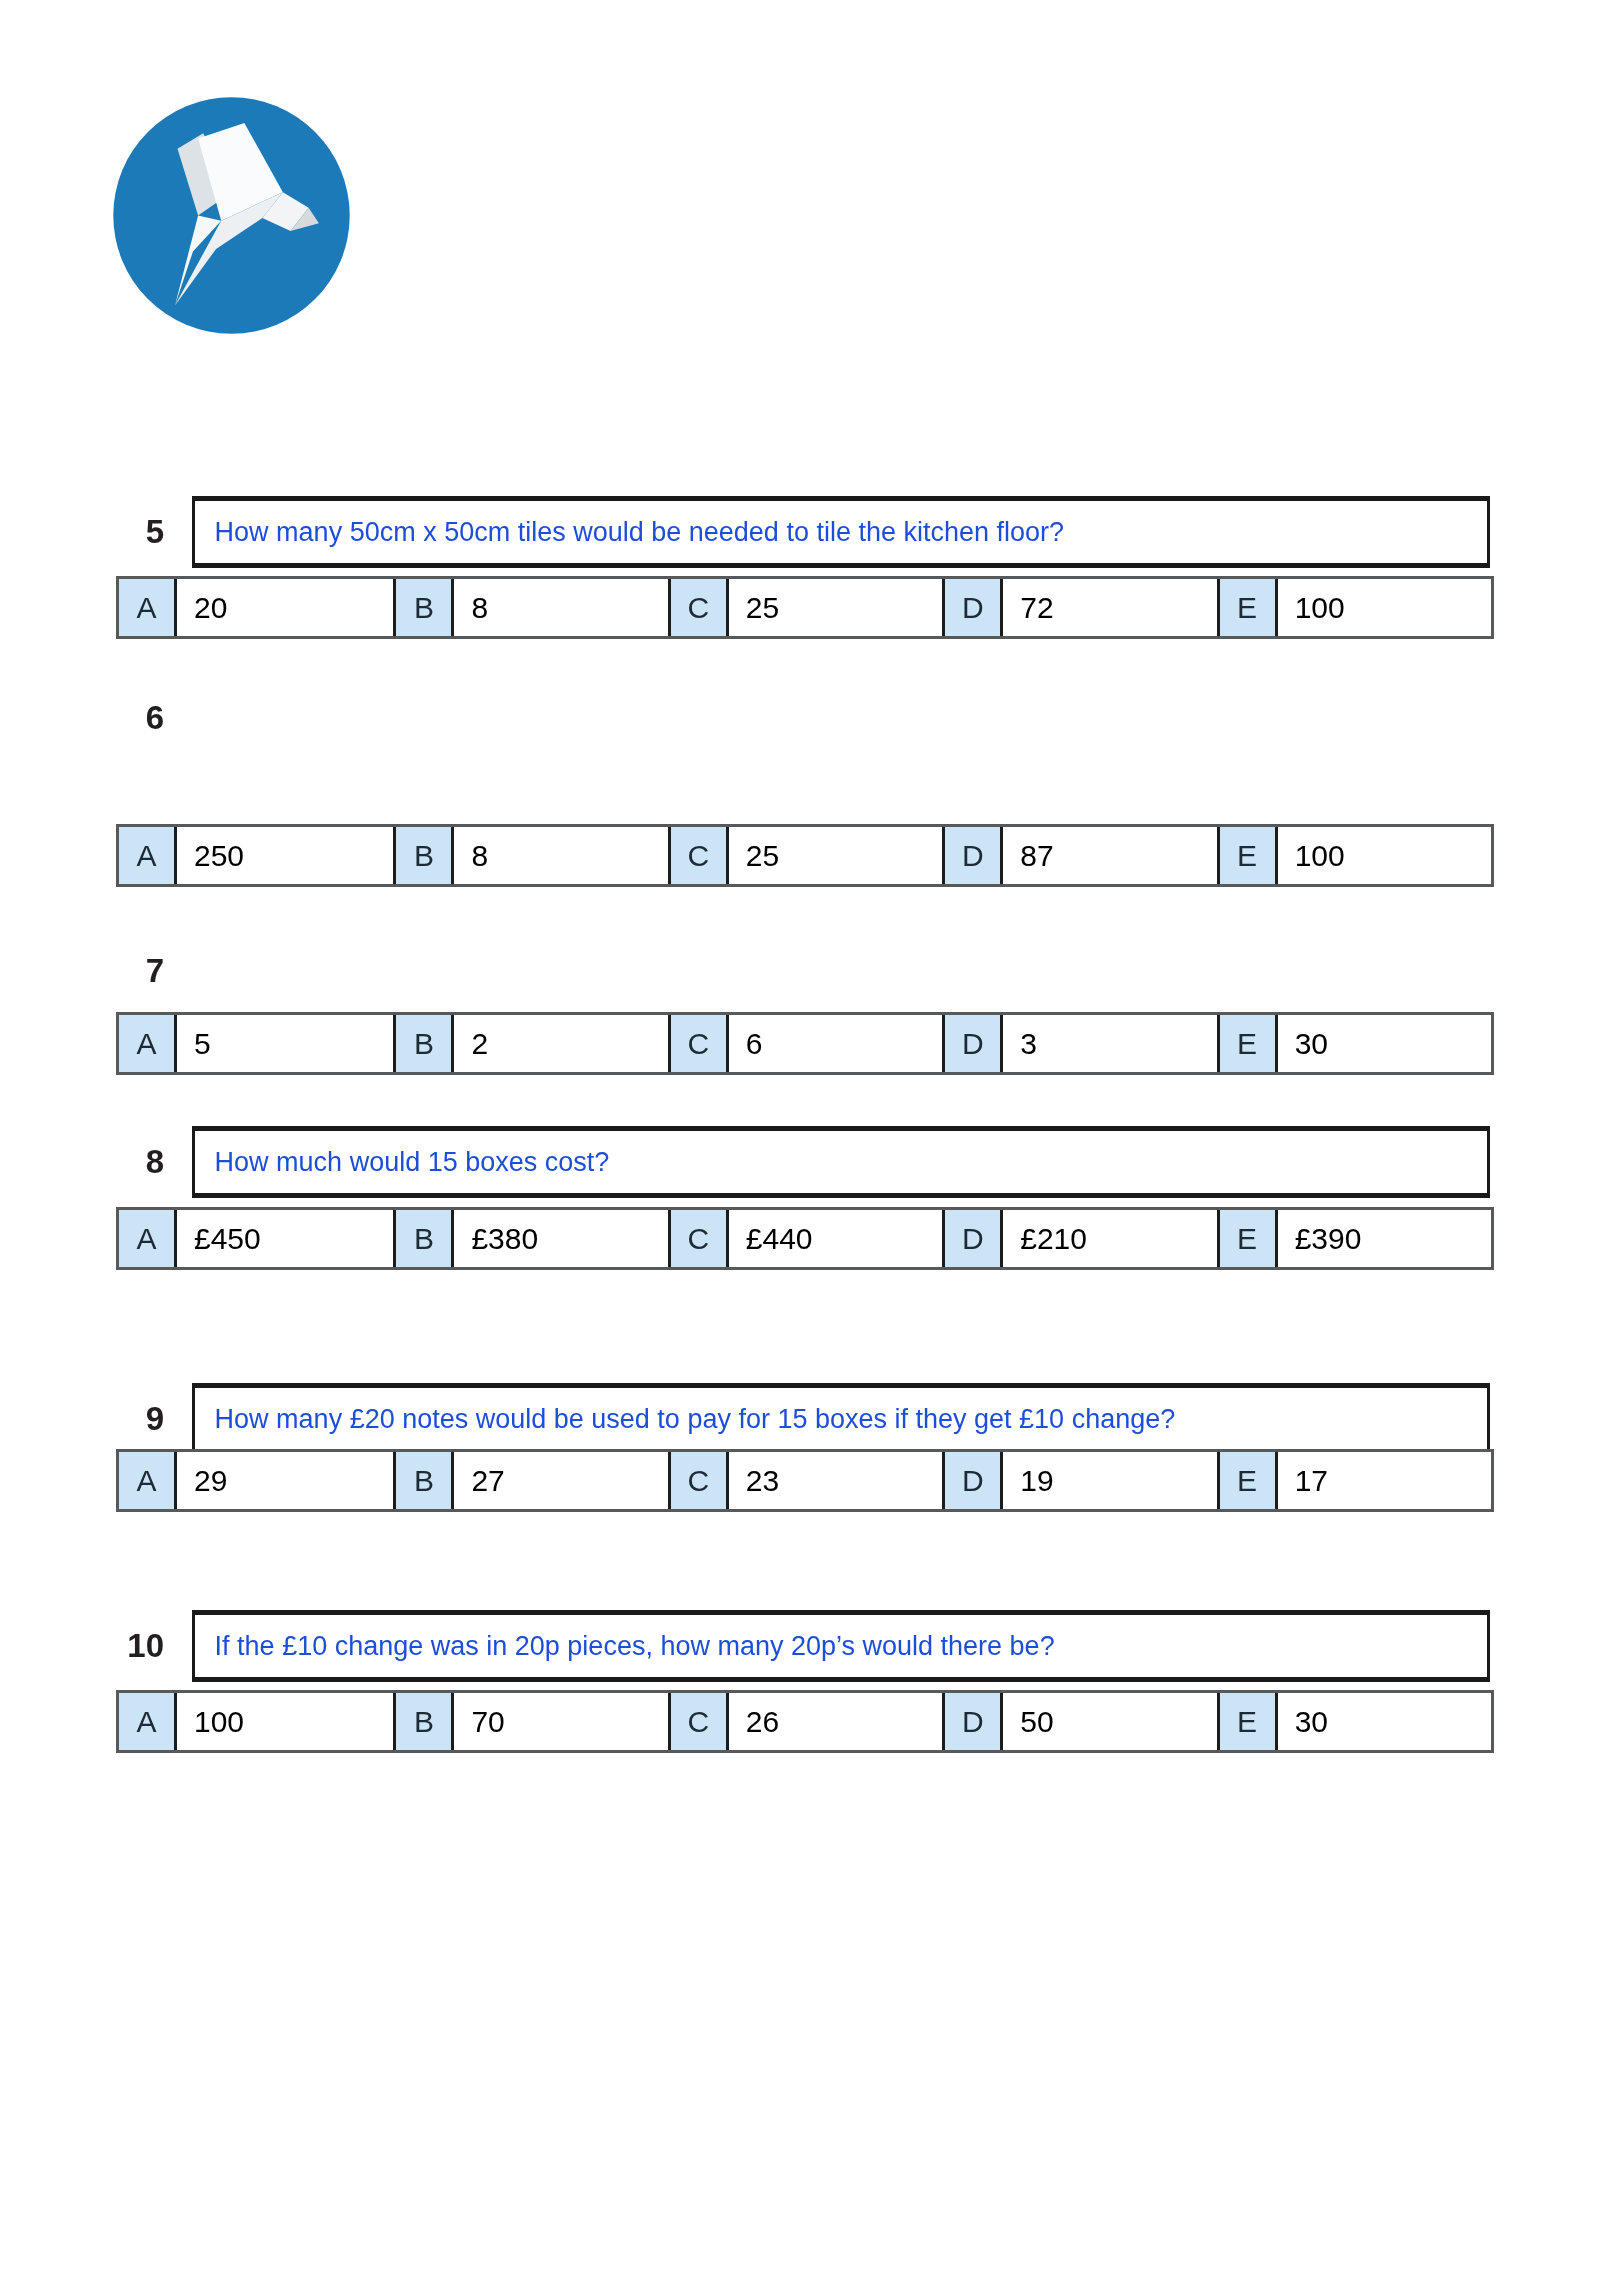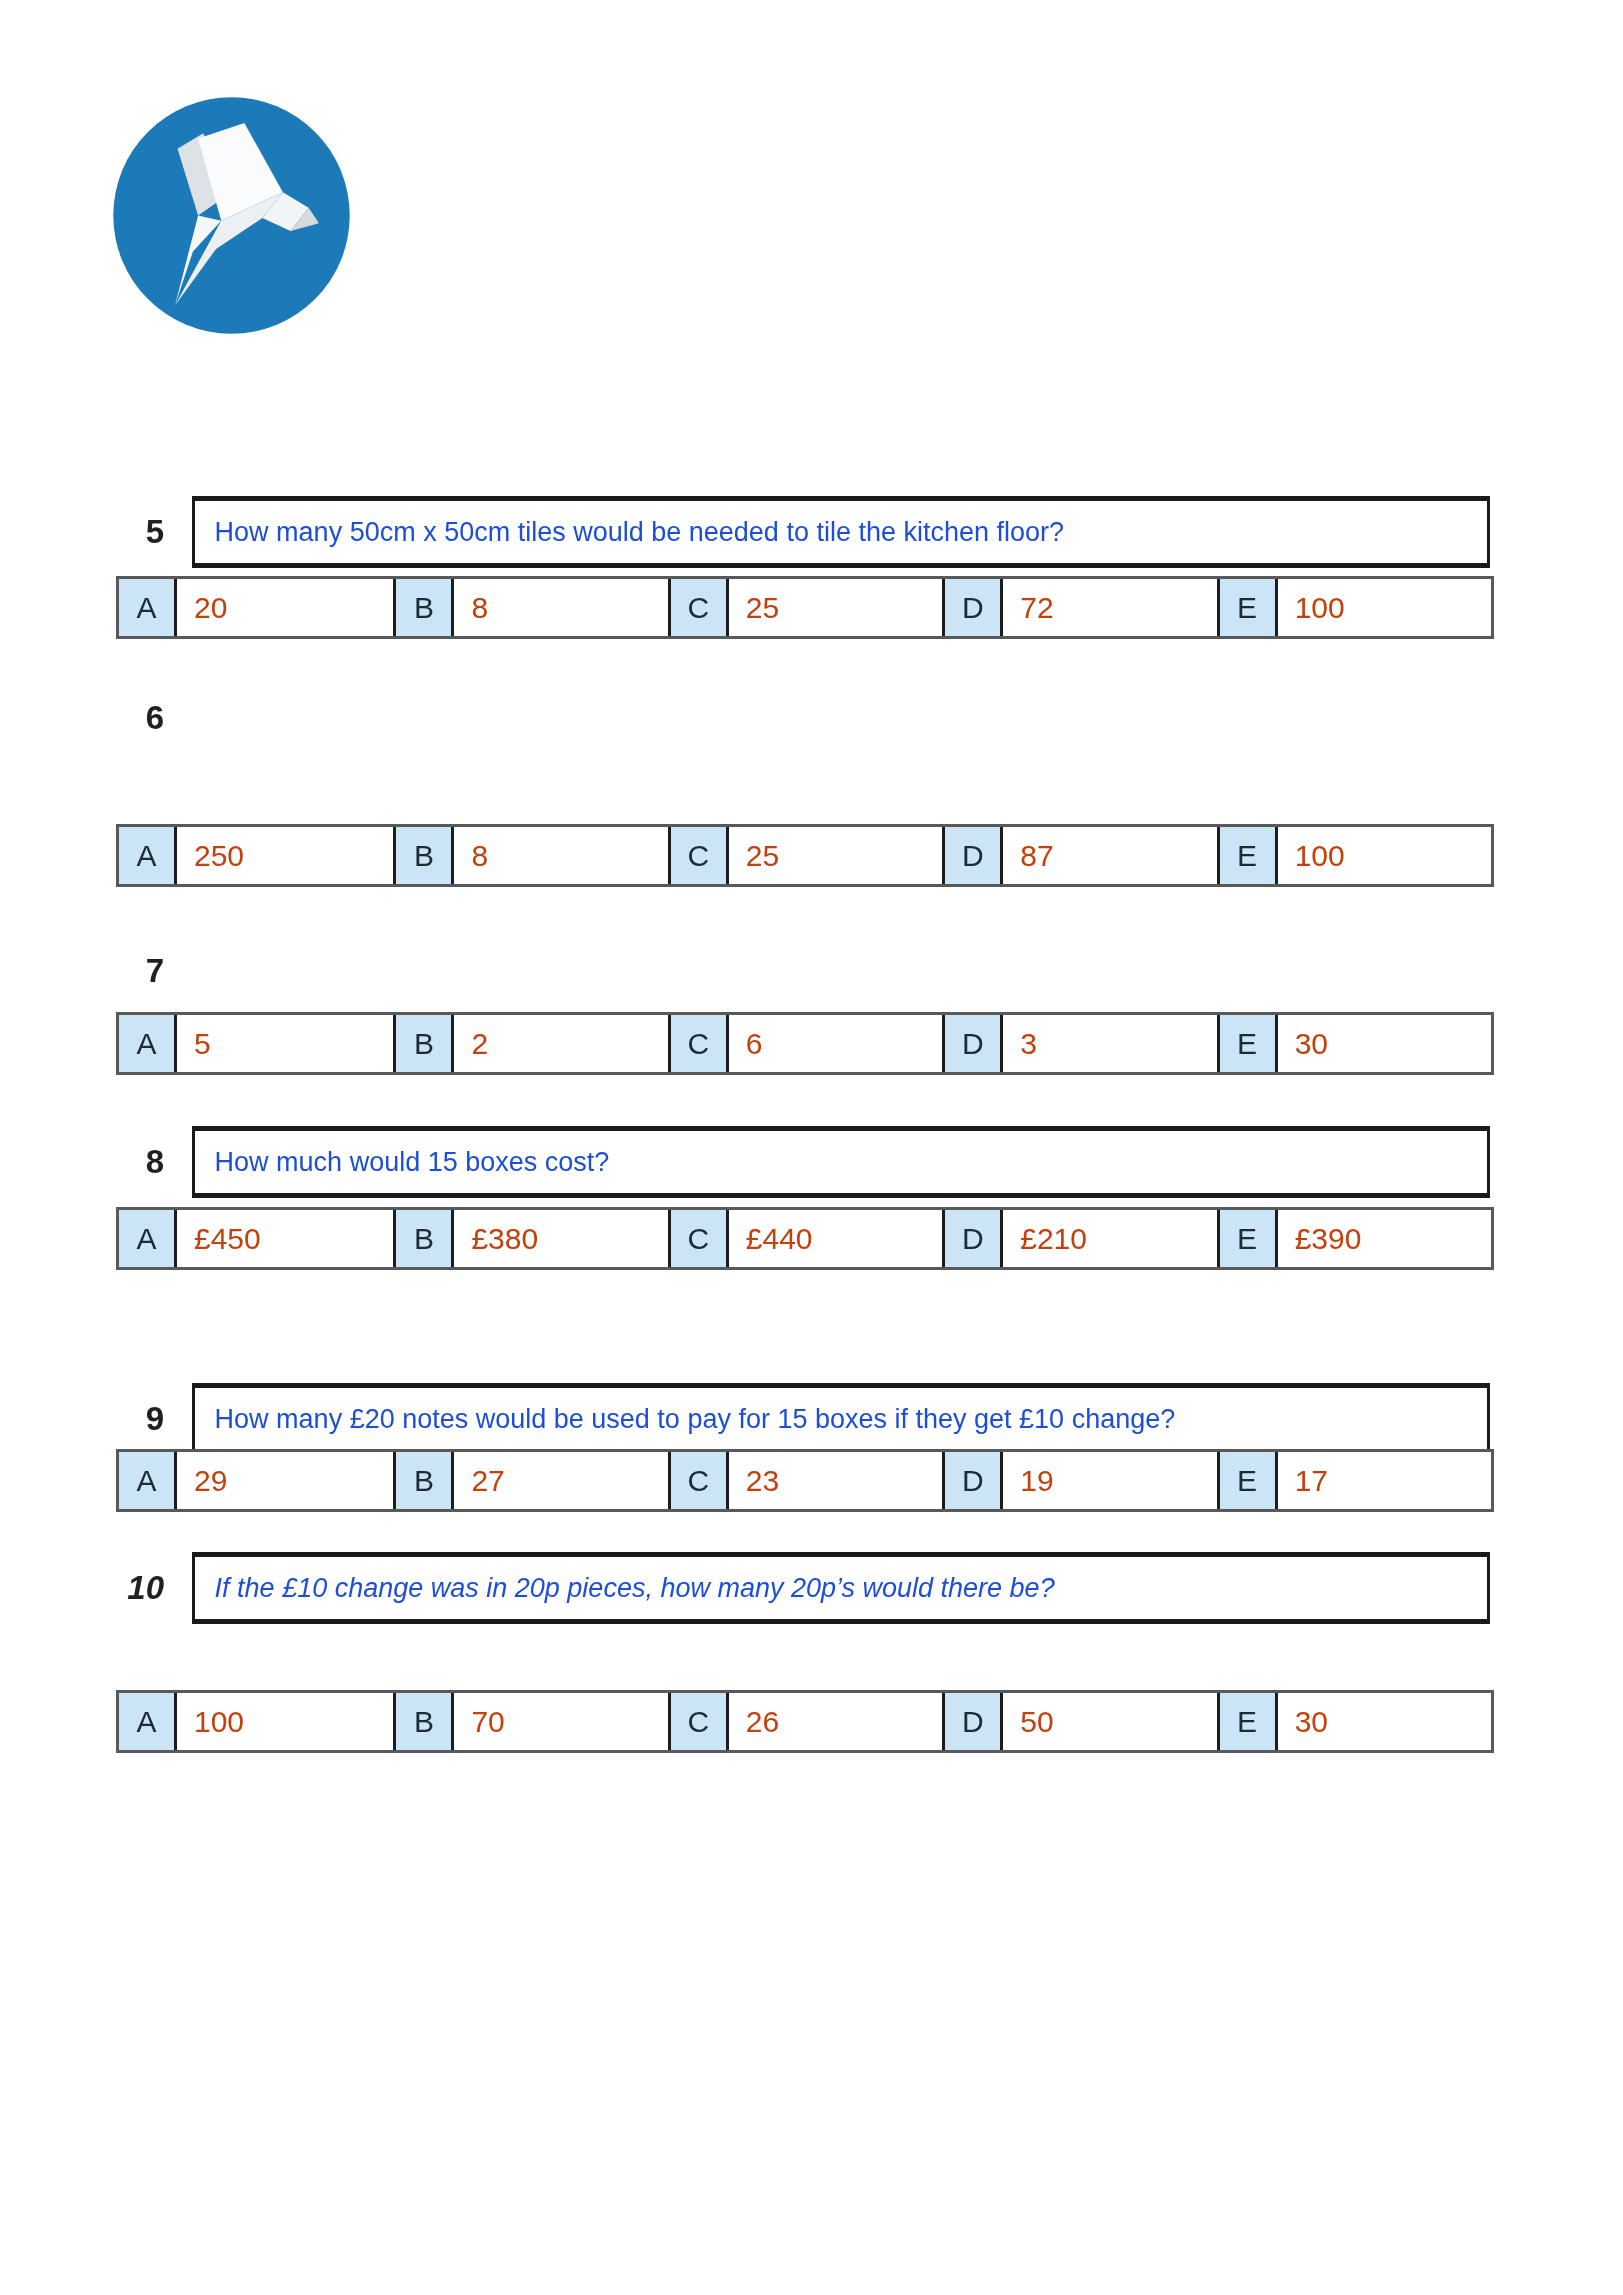--- a/index.html
+++ b/index.html
@@ -93,21 +93,21 @@
     justify-content: center;
     font-size: 30px;
     color: #1e2a35;
   }
   .option + .option .letter-cell { border-left: 3.9px solid #1c1c1c; }
   .option-value {
     display: flex;
     align-items: center;
     padding-left: 17px;
     font-size: 30px;
-    color: #c2410c;
+    color: #000000;
     white-space: nowrap;
   }
 </style>
 </head>
 <body>
 
 <div class="page">
 
   <div class="logo">
     <svg viewBox="0 0 100 100" width="257" height="257">
@@ -249,21 +249,21 @@
         </div>
         <div class="option">
           <span class="letter-cell">D</span>
           <span class="option-value">19</span>
         </div>
         <div class="option">
           <span class="letter-cell">E</span>
           <span class="option-value">17</span>
         </div>
       </div>
-      <div class="q-head" style="top: 1552px; font-style: italic;">
+      <div class="q-head" style="top: 1610px;">
         <div class="q-number">10</div>
         <div class="q-box">
           <div class="q-text">If the £10 change was in 20p pieces, how many 20p’s would there be?</div>
         </div>
       </div>
       <div class="answer-row" style="top: 1690px;">
         <div class="option">
           <span class="letter-cell">A</span>
           <span class="option-value">100</span>
         </div>

